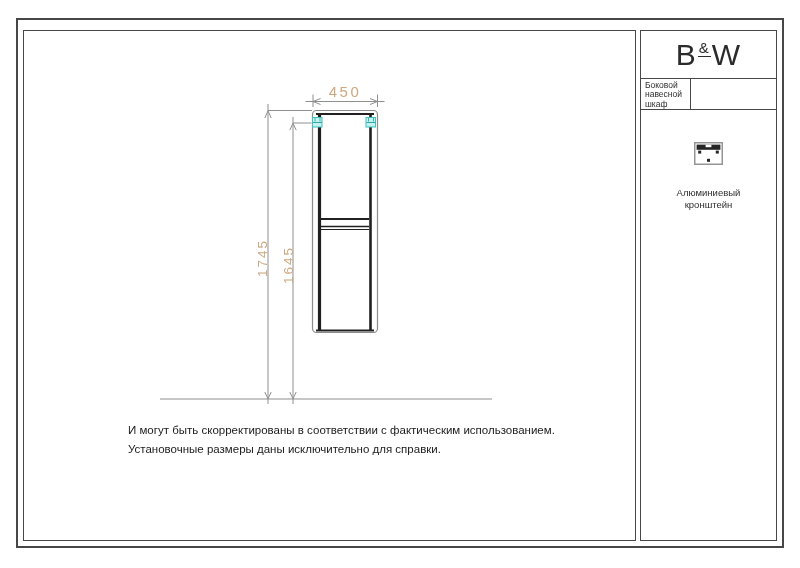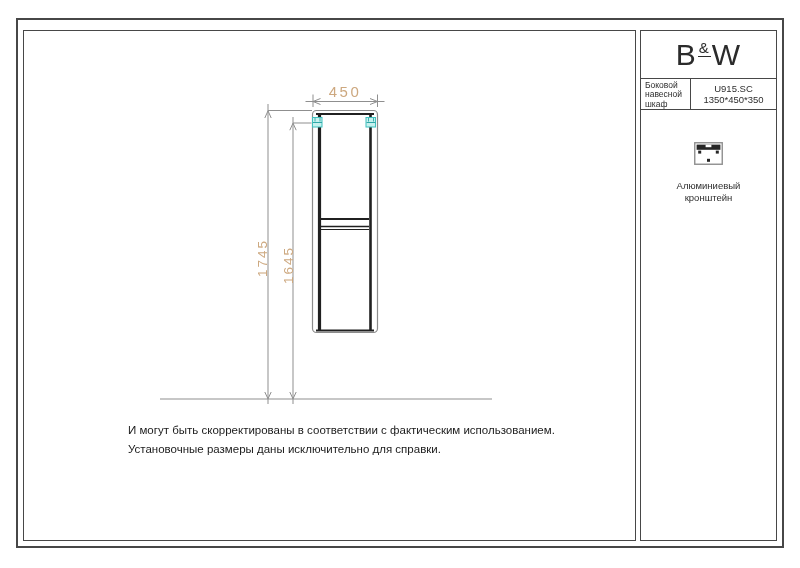--- a/index.html
+++ b/index.html
@@ -24,37 +24,37 @@
     display:flex;align-items:center;justify-content:center;
     color:#2b2b2b;font-weight:300;letter-spacing:1px;
   }
   .logo-box .lg{font-size:30px;line-height:1;}
   .logo-box .amp{
     font-size:15px;line-height:1;vertical-align:6px;display:inline-block;
     transform:translateY(-6px);border-bottom:1.5px solid #2b2b2b;padding:0 1px 1px 1px;margin:0 1px;
   }
   .product-row{
     height:31px;border-bottom:1.5px solid #474747;box-sizing:border-box;
-    display:flex;align-items:stretch;
+    display:flex;align-items:stretch;flex-direction:column;
   }
   .cell{box-sizing:border-box;color:#2e2e2e;}
   .cell.name{
     width:50px;border-right:1.5px solid #474747;
     font-size:8.5px;line-height:9.5px;padding:1.5px 0 0 4px;
   }
   .cell.code{
     flex:1;display:flex;flex-direction:column;align-items:center;justify-content:center;
     font-size:9.5px;line-height:11px;text-align:center;
   }
   .accessory{
     display:flex;flex-direction:column;align-items:center;margin-top:32px;
   }
   .bracket-icon{display:block;}
   .accessory-label{
-    margin-top:15px;width:92px;text-align:center;
+    margin-top:22px;width:92px;text-align:center;
     font-size:9.5px;line-height:11.5px;color:#2e2e2e;
   }
   .notes{
     position:absolute;left:128px;top:421px;
     font-size:11.5px;line-height:18.5px;color:#1b1b1b;white-space:nowrap;
   }
   svg.drawing{position:absolute;left:0;top:0;}
   svg text.dim{
     font-family:"Liberation Sans","DejaVu Sans",sans-serif;
     font-weight:300;font-size:15px;letter-spacing:2.5px;
@@ -122,24 +122,20 @@
 </svg>
 
 <div class="panel">
   <div class="logo-box">
     <span class="lg">B</span>
       <span class="amp">&amp;</span>
       <span class="lg">W</span>
   </div>
   <div class="product-row">
     <div class="cell name">Боковой навесной шкаф</div>
-    <div class="cell code">
-      <div>U915.SC</div>
-      <div>1350*450*350</div>
-    </div>
   </div>
   <div class="accessory">
     <svg class="bracket-icon" width="29" height="23" viewBox="0 0 29 23">
       <rect x="0.75" y="0.75" width="27.5" height="21.5" fill="#ffffff" stroke="#8f8f8f" stroke-width="1.4"></rect>
       <rect x="2.6" y="2.6" width="23.8" height="5.2" fill="#262626"></rect>
       <rect x="11.6" y="2.6" width="5.8" height="2.6" fill="#ffffff"></rect>
       <rect x="4.2" y="8.6" width="3" height="3" fill="#262626"></rect>
       <rect x="21.8" y="8.6" width="3" height="3" fill="#262626"></rect>
       <rect x="13" y="16.8" width="3" height="3" fill="#262626"></rect>
     </svg>

